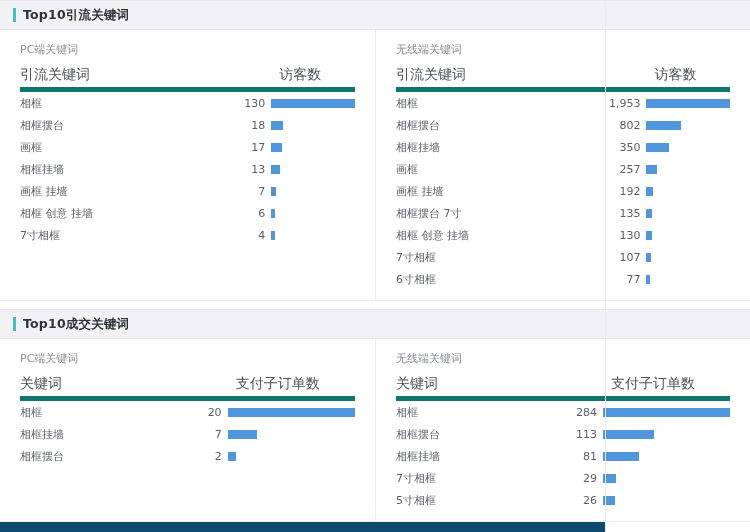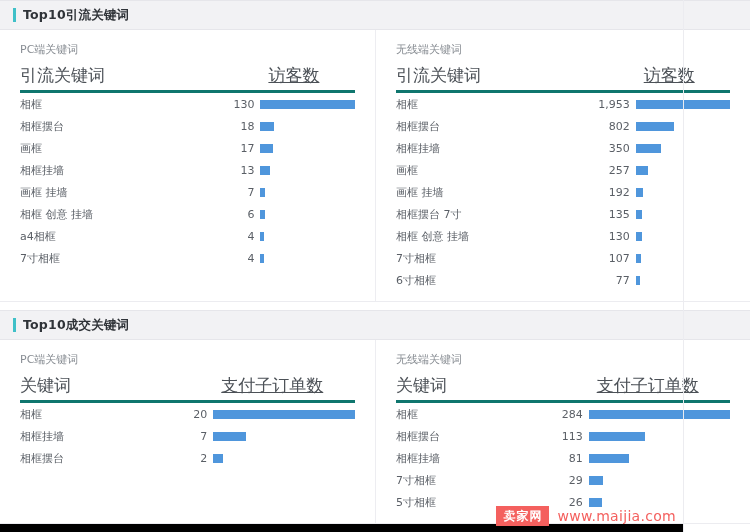--- a/index.html
+++ b/index.html
@@ -3,23 +3,23 @@
 <meta charset="utf-8">
 <style>
   * { box-sizing: border-box; margin: 0; padding: 0; }
   html, body {
     width: 750px; height: 532px;
     background: #ffffff;
     font-family: "DejaVu Sans", "Liberation Sans", sans-serif;
     overflow: hidden;
   }
   .page {
-    width: 684px; height: 532px;
+    width: 606px; height: 532px;
     position: relative;
-    background: #000000;
+    background: #0c4a6e;
   }
 
   
   .section { width: 750px; background: #fff; }
 
   .section-header {
     height: 30px;
     background: #f2f2f4;
     border-top: 1px solid #e6e6ea;
     border-bottom: 1px solid #e6e6ea;
@@ -58,31 +58,31 @@
   .panel-title {
     font-size: 11px;
     color: #888d93;
     margin-bottom: 12px;
     line-height: 1;
   }
 
   
   table.kw { width: 100%; border-collapse: collapse; }
   table.kw th {
-    font-size: 17px;
+    font-size: 14px;
     color: #4c5157;
     font-weight: normal;
     text-align: left;
     padding: 0 0 6px 0;
-    border-bottom: 3px solid #0f766e;
+    border-bottom: 5px solid #0f766e;
     line-height: 1;
     vertical-align: bottom;
   }
   table.kw th.c-kw   { width: 150px; }
-  table.kw th.c-bar  { width: auto; padding-left: 8px; text-decoration: underline; }
+  table.kw th.c-bar  { width: auto; padding-left: 8px; }
 
   table.kw td {
     font-size: 11px;
     color: #5a5f66;
     padding: 0;
     height: 22px;
     vertical-align: middle;
     line-height: 1;
   }
   table.kw td.c-kw  { color: #5a5f66; white-space: nowrap; }
@@ -193,29 +193,20 @@
                       <div class="bar" style="width: 5.38462%;"></div>
                     </div>
                   </td>
                 </tr>
                 <tr>
                   <td class="c-kw">相框 创意 挂墙</td>
                   <td class="c-num">6</td>
                   <td class="c-bar">
                     <div class="bar-track">
                       <div class="bar" style="width: 4.61538%;"></div>
-                    </div>
-                  </td>
-                </tr>
-                <tr>
-                  <td class="c-kw">a4相框</td>
-                  <td class="c-num">4</td>
-                  <td class="c-bar">
-                    <div class="bar-track">
-                      <div class="bar" style="width: 3.07692%;"></div>
                     </div>
                   </td>
                 </tr>
                 <tr>
                   <td class="c-kw">7寸相框</td>
                   <td class="c-num">4</td>
                   <td class="c-bar">
                     <div class="bar-track">
                       <div class="bar" style="width: 3.07692%;"></div>
                     </div>
@@ -423,17 +414,13 @@
                   </td>
                 </tr>
               </tbody>
             </table>
           </div>
         </div>
       </div>
     </div>
   <div class="edge-right"></div>
 
-  <div class="watermark">
-    <span class="wm-badge">卖家网</span>
-    <span class="wm-url">www.maijia.com</span>
-  </div>
 </div>
 
 </body></html>

